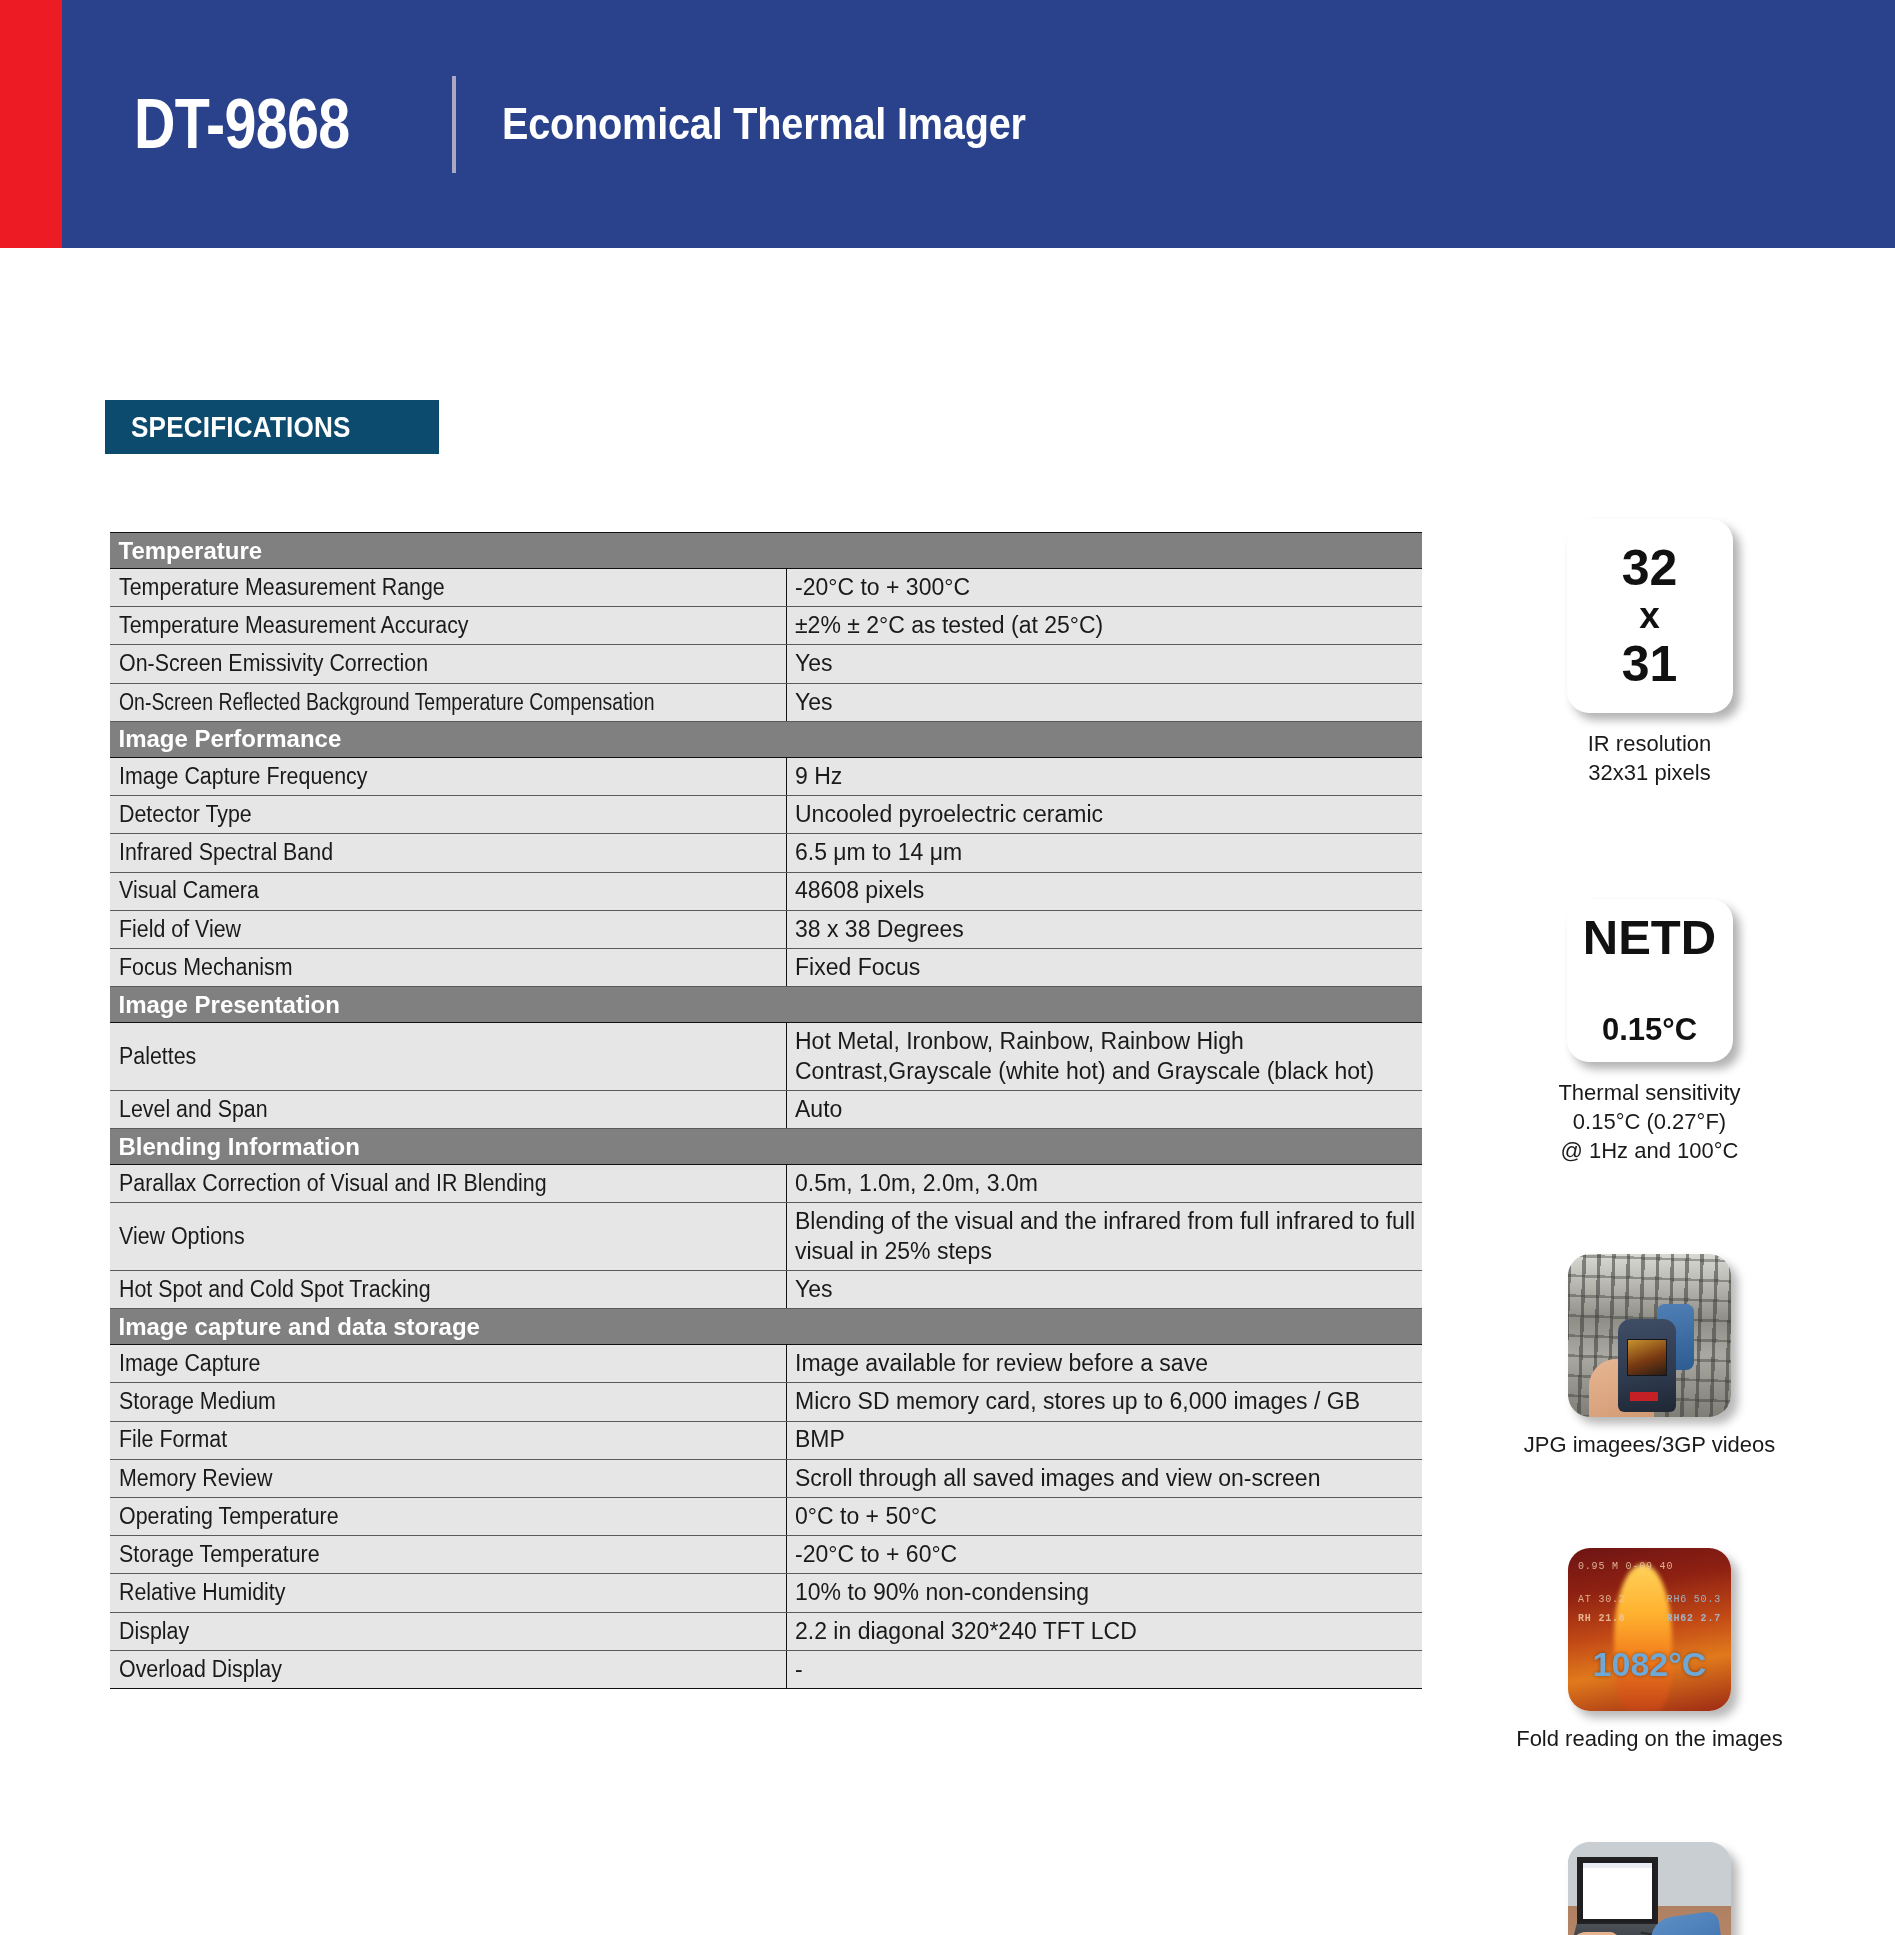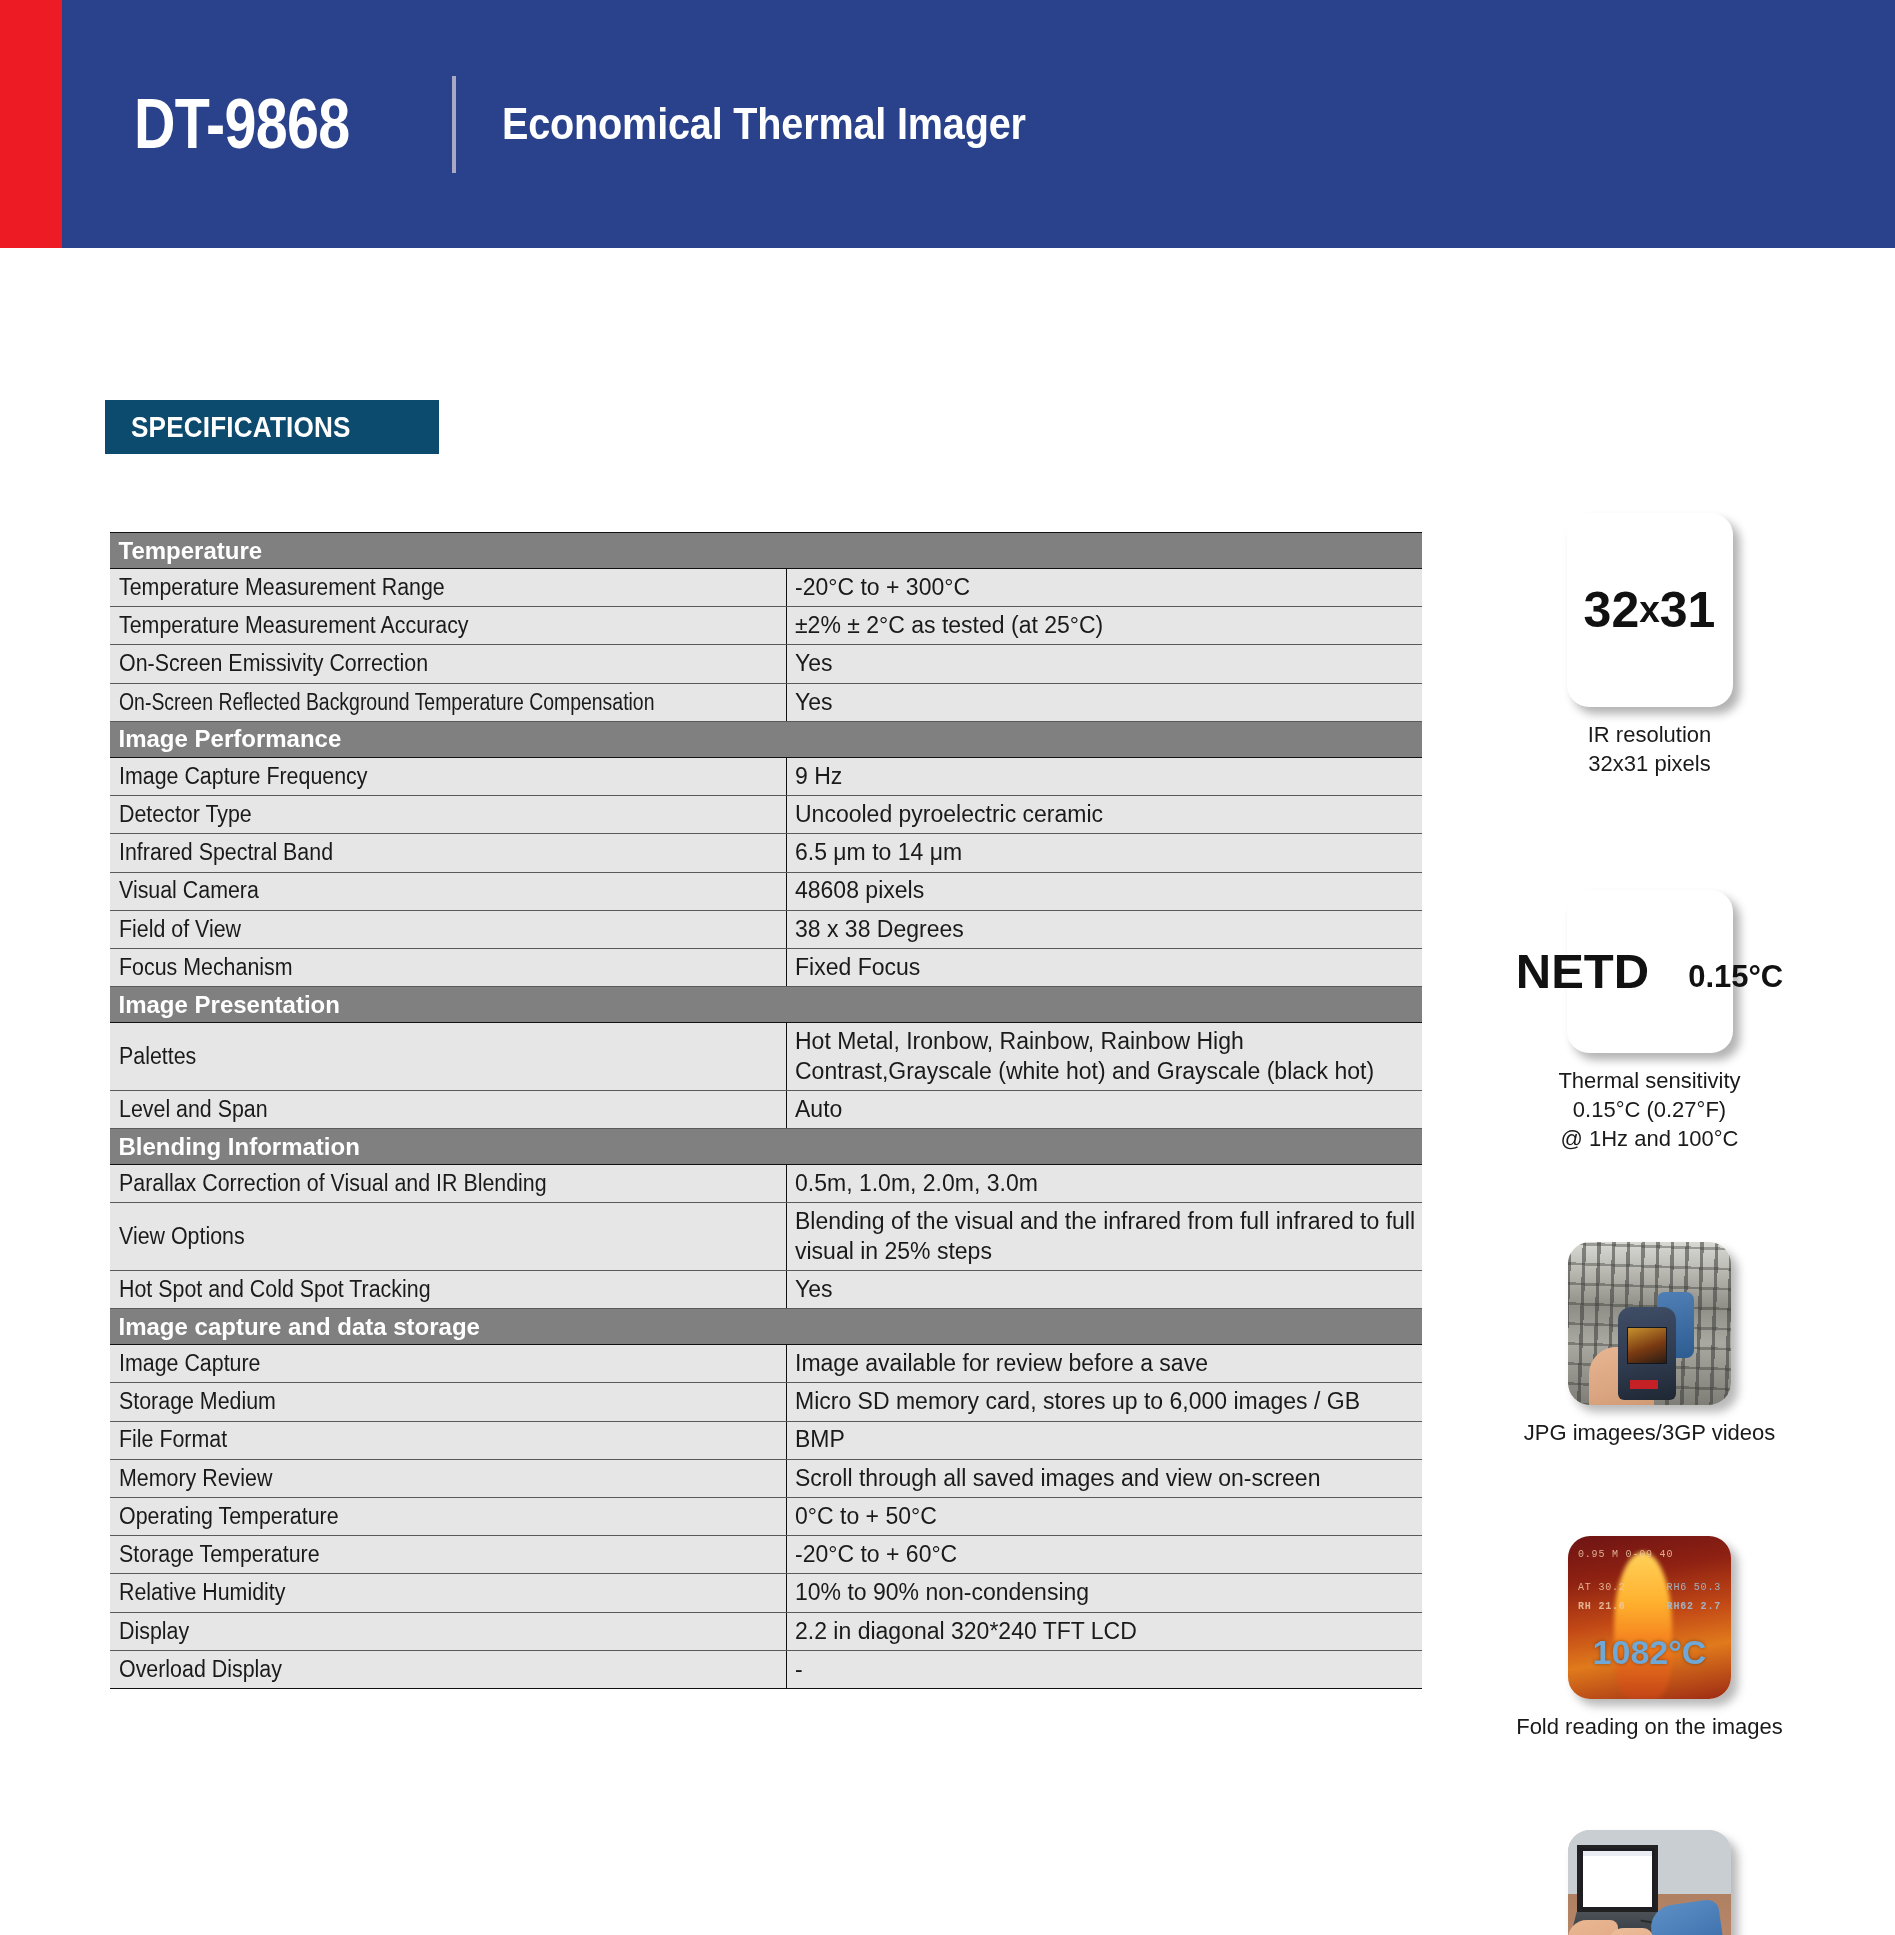--- a/index.html
+++ b/index.html
@@ -102,25 +102,25 @@
   .spec-table tr.data-row.tall td { height: 58px; }
   .spec-table tr.data-row:last-child td { border-bottom: 1.9px solid #111; }
   .lbl-narrow { display: inline-block; transform: scaleX(0.93); transform-origin: left center; white-space: nowrap;}
   .lbl-tight { display: inline-block; transform: scaleX(0.845); transform-origin: left center; white-space: nowrap;}
   .wrap2 { display: block; }
 
   
   .sidebar { position: absolute; left: 1456px; top: 503px; width: 387px; }
   .badge-card {
     position: relative;
-    width: 166px; margin: 10px auto;
+    width: 166px; margin: 16px auto;
     background: #ffffff;
     border-radius: 22px;
     box-shadow: 6.2px 7px 9.3px rgba(0,0,0,0.30);
-    display: flex; flex-direction: row;
+    display: flex; flex-direction: column;
     align-items: center; justify-content: center;
     text-align: center;
     color: #111;
   }
   #card-res { height: 194px; }
   #card-res .big { font-size: 50px; font-weight: bold; line-height: 1.0; }
   #card-res .mid { font-size: 37px; font-weight: bold; line-height: 1.25; }
   #card-netd { height: 163px; margin-top: 112px; gap: 39px; }
   #card-netd .netd { font-size: 49px; font-weight: bold; line-height: 1.0; }
   #card-netd .netd-val { font-size: 31px; font-weight: bold; margin-top: 11.6px; }

